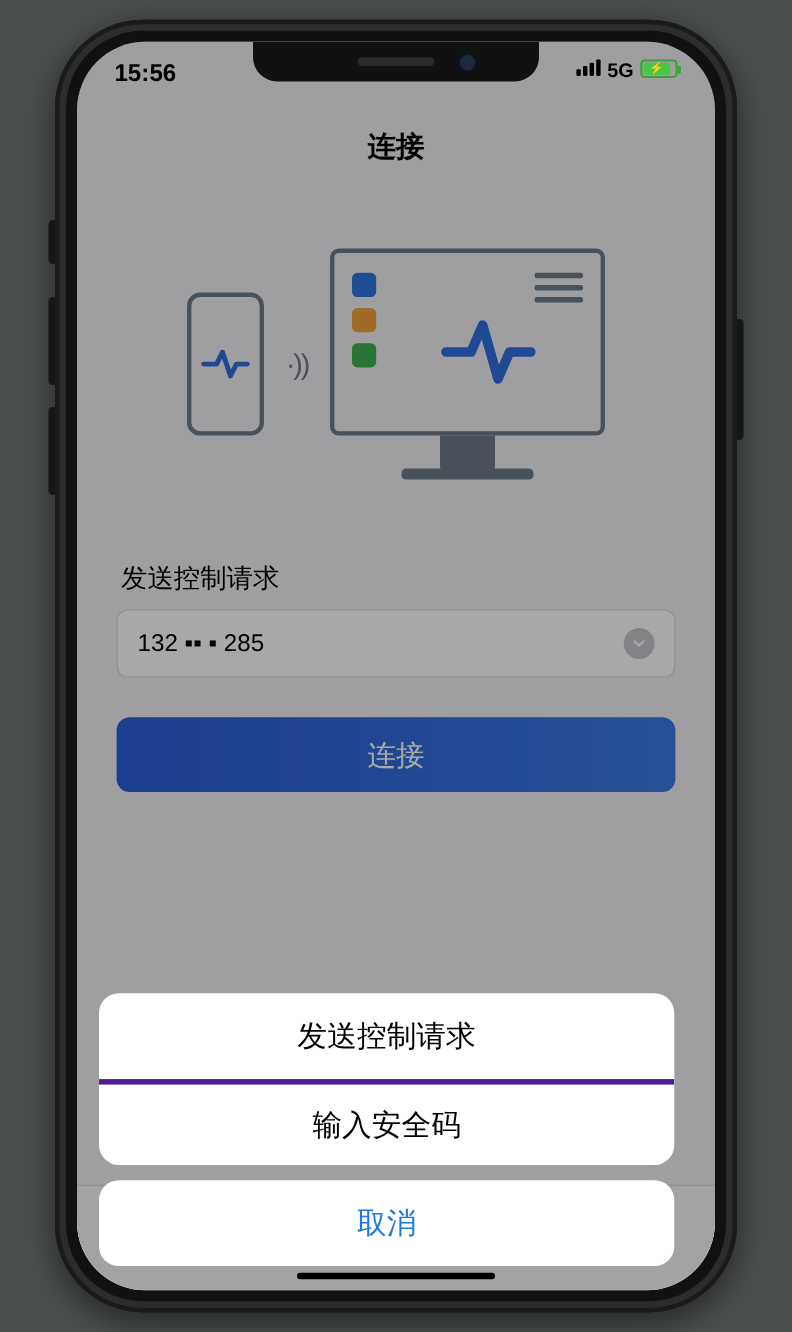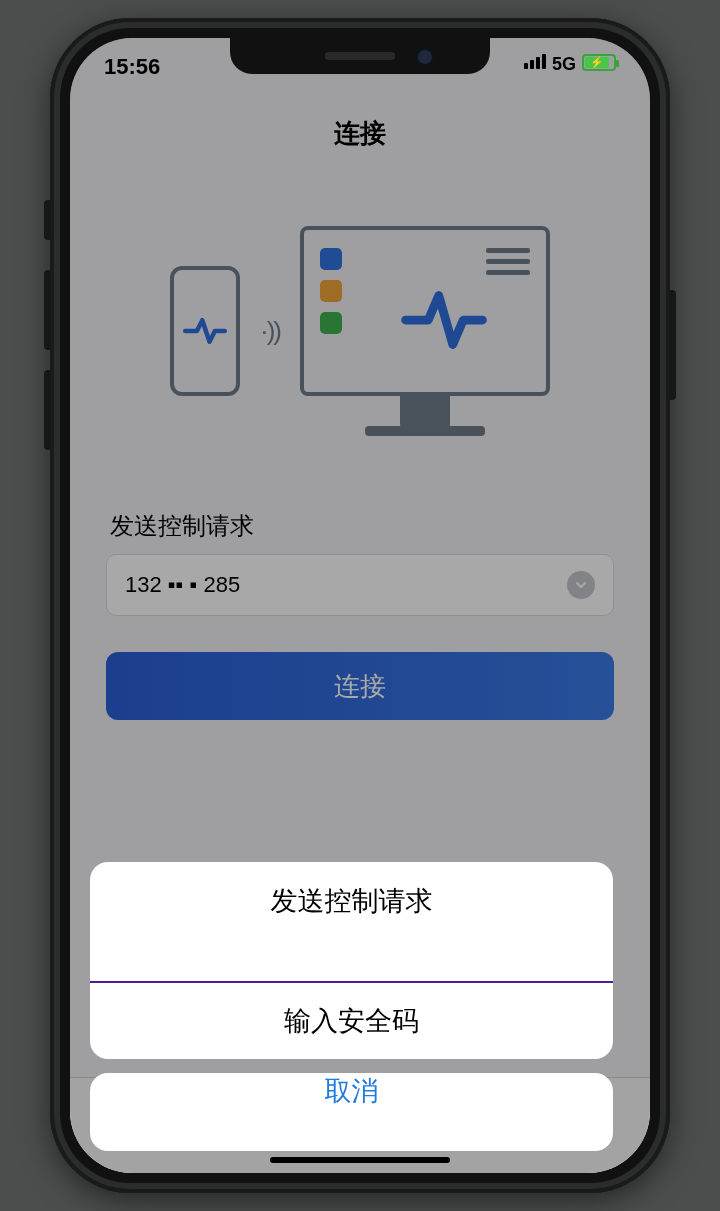--- a/index.html
+++ b/index.html
@@ -165,24 +165,24 @@
   .sheet{
     position:absolute; left:20px; right:37px; bottom:22px; z-index:45;
   }
   .sheet-group{
     background:#fff; border-radius:18px; overflow:hidden; margin-bottom:14px;
   }
   .sheet-btn{
     height:78px; display:flex; align-items:center; justify-content:center;
     font-size:27px; color:#000;
   }
-  .sheet-btn + .sheet-btn{ border-top:2px solid #4c1d95;margin-top:41px; }
+  .sheet-btn + .sheet-btn{ border-top:5px solid #4c1d95; }
   .sheet-cancel{
     background:#fff; border-radius:18px; height:78px;
-    display:flex; justify-content:center;
+    display:flex; align-items:center; justify-content:center;
     font-size:27px; color:#1f7ae0; font-weight:500;
   }
 
   
   .av-mark{ width:46px; height:36px; position:relative; }
   .av-mark svg{ width:100%; height:100%; display:block;}
 </style>
 </head>
 <body>
 

